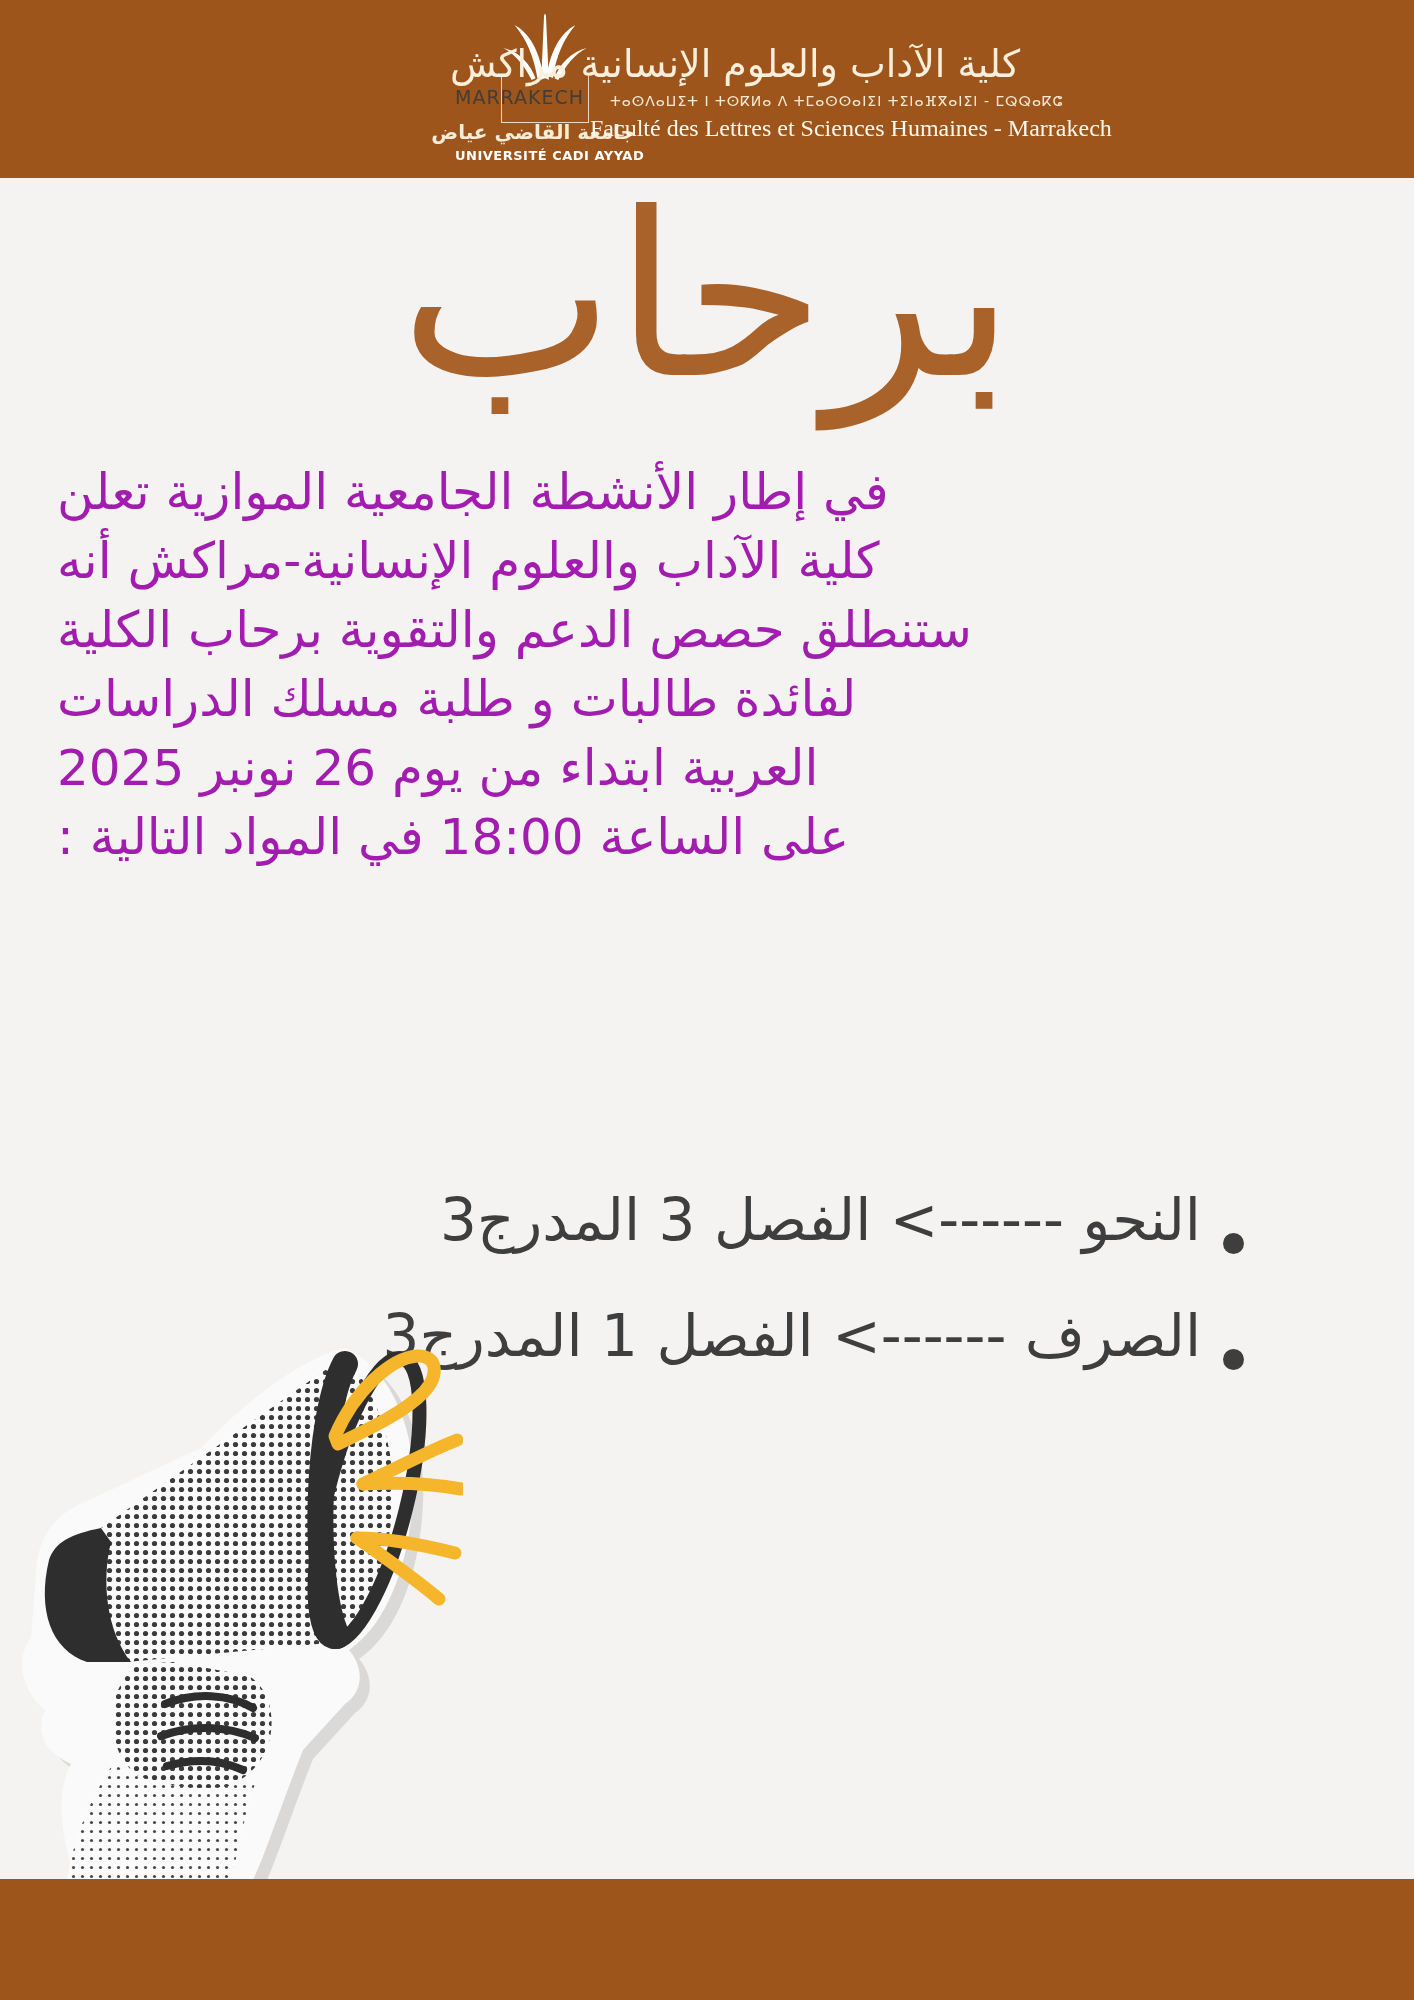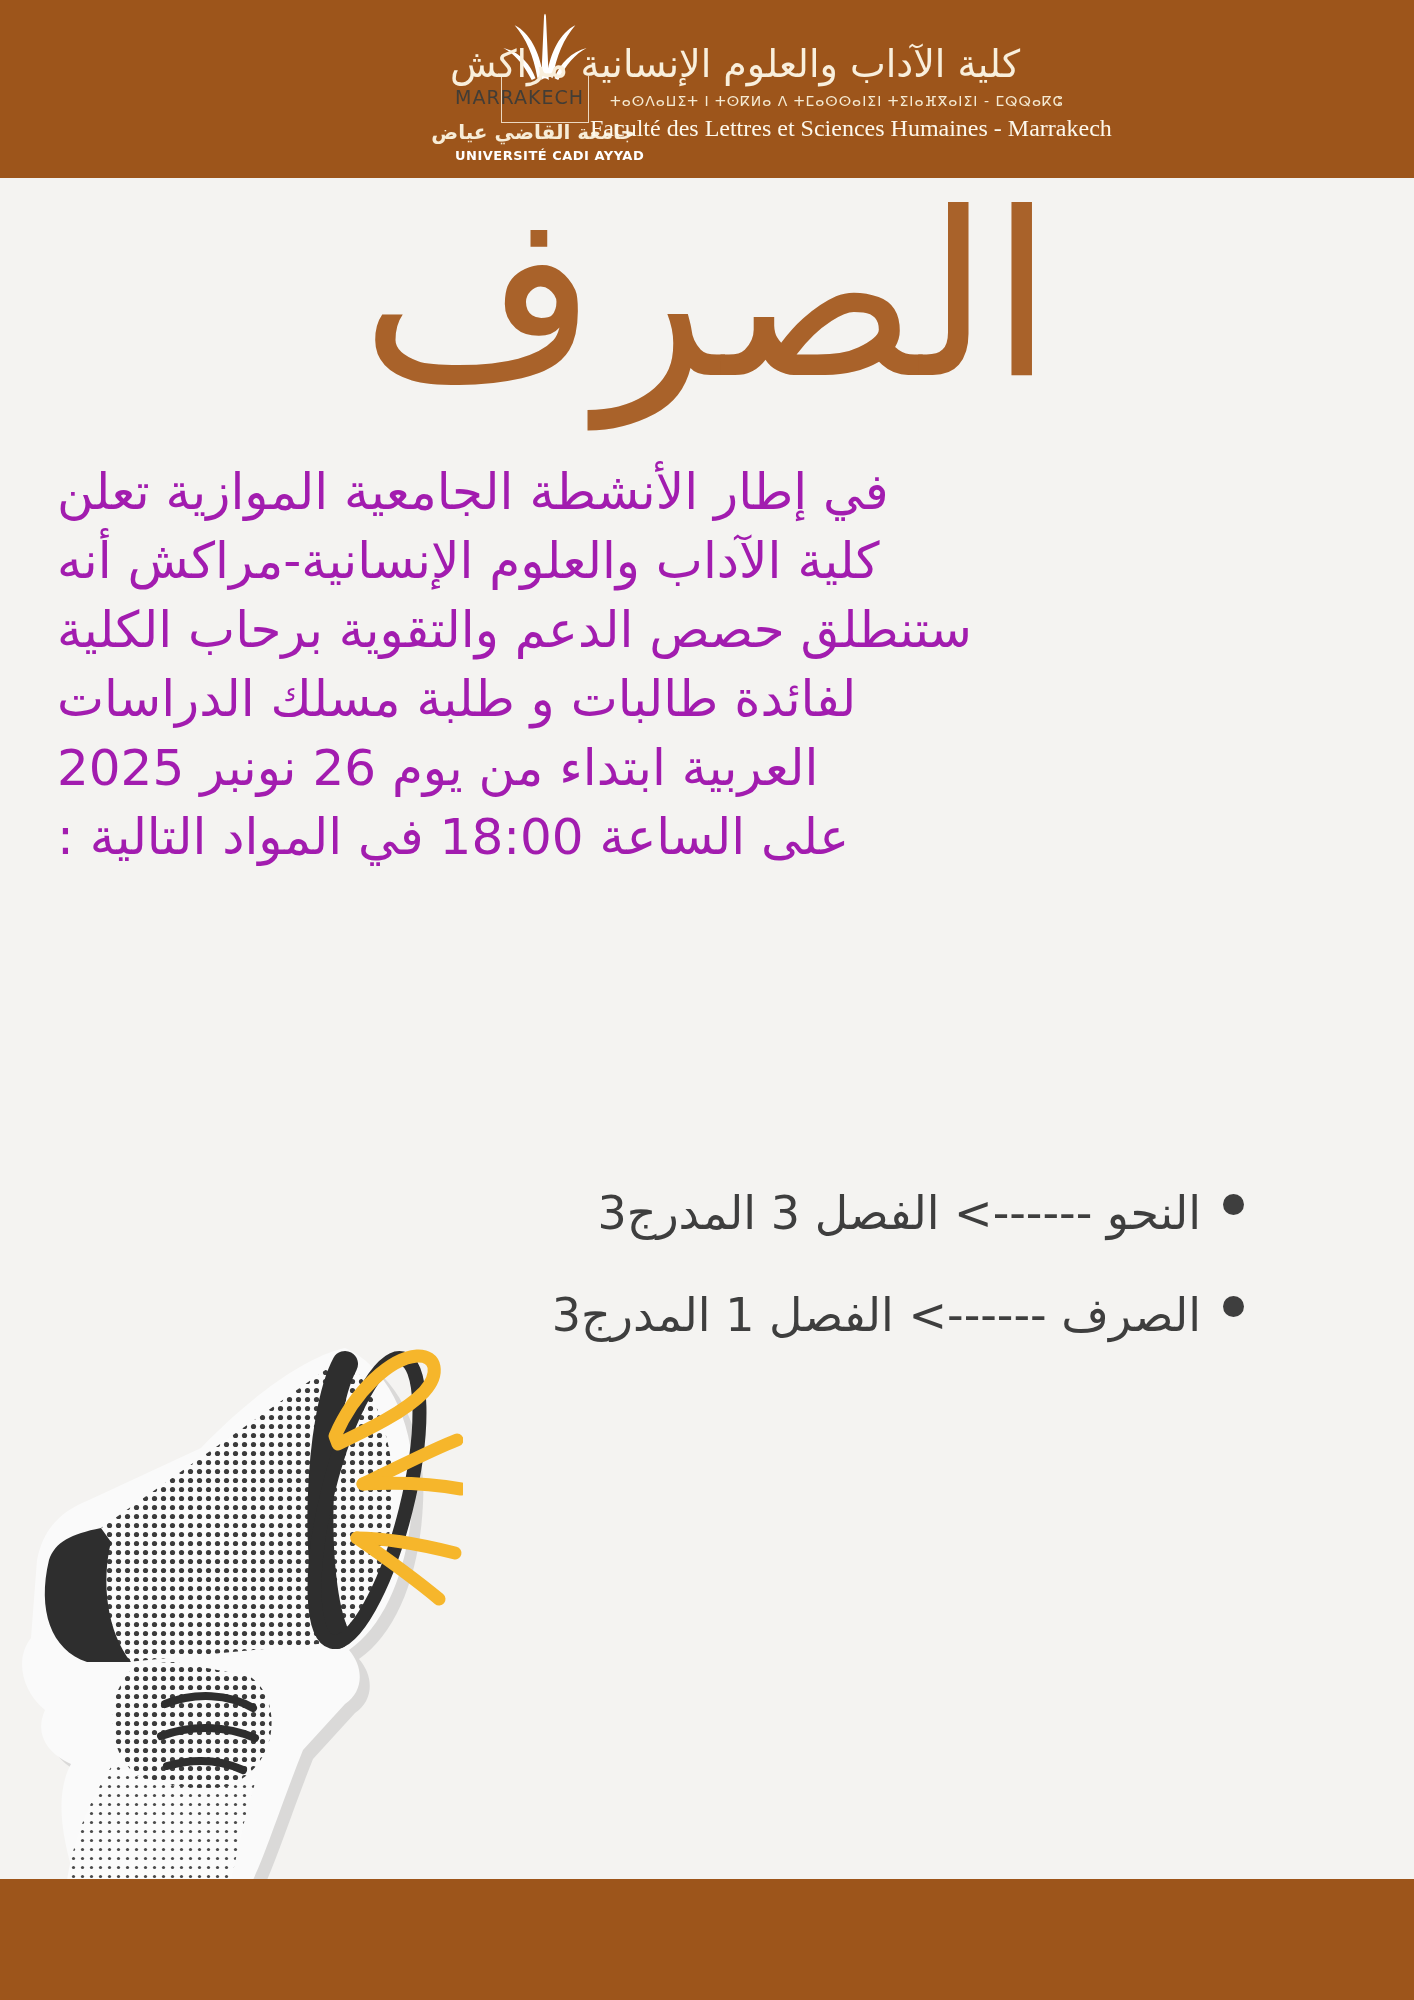--- a/index.html
+++ b/index.html
@@ -62,22 +62,22 @@
     direction:rtl;text-align:left;
     font-size:50px;line-height:69px;color:#a21caf;
   }
 
   
   .schedule{
     position:absolute;top:1186px;right:170px;
     direction:rtl;list-style:none;margin:0;padding:0;
   }
   .schedule li{
-    display:flex;align-items:flex-start;gap:22px;direction:rtl;
-    font-size:46px;color:#3e3e3e;margin-bottom:48px;white-space:nowrap;
+    display:flex;align-items:flex-end;gap:22px;direction:rtl;
+    font-size:58px;color:#3e3e3e;margin-bottom:48px;white-space:nowrap;
   }
   .dot{
     flex:0 0 auto;width:21px;height:21px;border-radius:50%;
     background:#3e3e3e;margin-top:8px;
   }
 
   
   .megaphone{position:absolute;left:15px;top:1332px;}
 </style>
 </head>
@@ -103,21 +103,21 @@
       <div class="univ-fr">UNIVERSITÉ CADI AYYAD</div>
     </div>
 
     <div class="faculty-block">
       <div class="fac-ar">كلية الآداب والعلوم الإنسانية مراكش</div>
       <div class="fac-tif">ⵜⴰⵙⴷⴰⵡⵉⵜ ⵏ ⵜⵙⴽⵍⴰ ⴷ ⵜⵎⴰⵙⵙⴰⵏⵉⵏ ⵜⵉⵏⴰⴼⴳⴰⵏⵉⵏ - ⵎⵕⵕⴰⴽⵛ</div>
       <div class="fac-fr">Faculté des Lettres et Sciences Humaines - Marrakech</div>
     </div>
   </div>
 
-  <div class="poster-title">الصرف</div>
+  <div class="poster-title">برحاب</div>
 
   <div class="body-text">
     <div>في إطار الأنشطة الجامعية الموازية تعلن</div>
     <div>كلية الآداب والعلوم الإنسانية-مراكش أنه</div>
     <div>ستنطلق حصص الدعم والتقوية برحاب الكلية</div>
     <div>لفائدة طالبات و طلبة مسلك الدراسات</div>
     <div>العربية ابتداء من يوم 26 نونبر 2025</div>
     <div>على الساعة 18:00 في المواد التالية :</div>
   </div>
 

